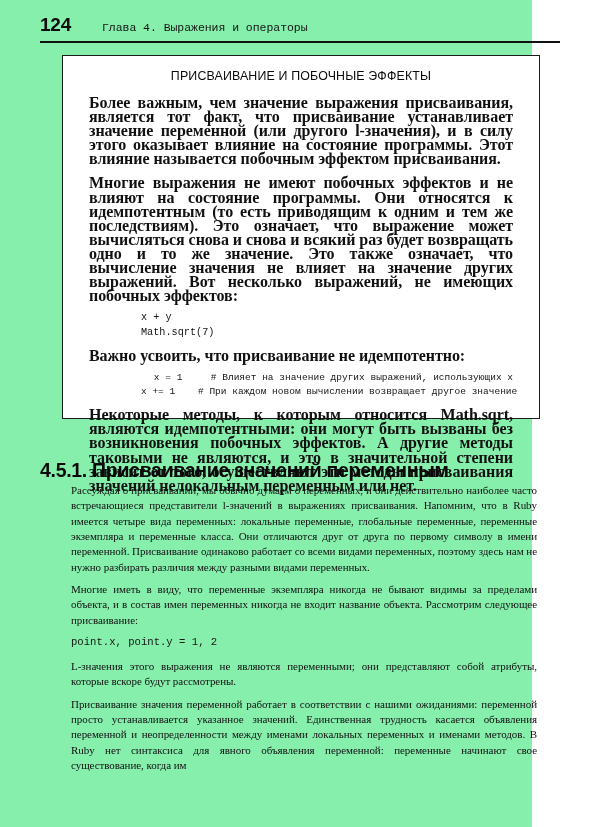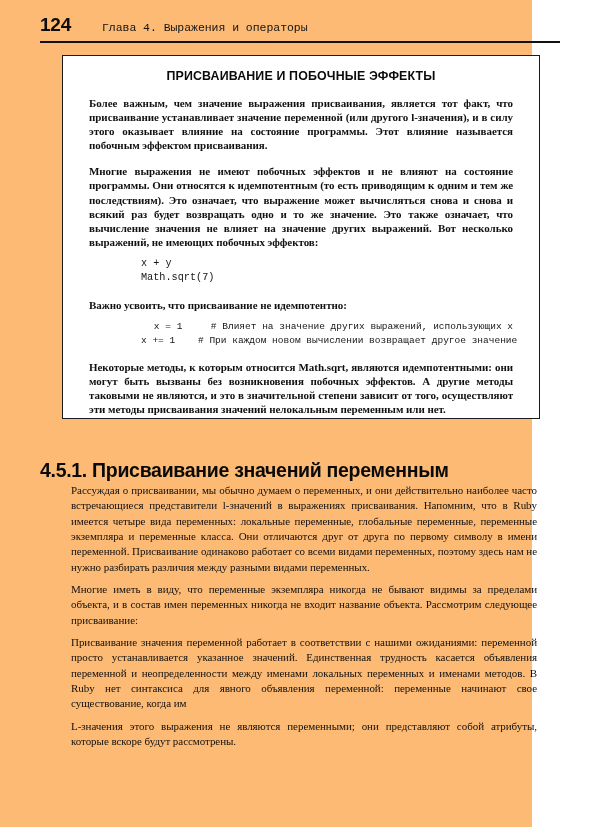--- a/index.html
+++ b/index.html
@@ -14,21 +14,21 @@
     color: #111111;
     position: relative;
     overflow: hidden;
   }
 
   .page {
     position: absolute;
     left: 0; top: 0;
     width: 532px;
     height: 827px;
-    background: #fdba74;
+    background: #86efac;
   }
 
   
   .running-head {
     position: absolute;
     left: 40px;
     top: 14px;
     width: 520px;
     display: flex;
     align-items: baseline;
@@ -65,33 +65,33 @@
     height: 364px;
     border: 1.4px solid #1b1b1b;
     box-sizing: border-box;
     background: #ffffff;
   }
   .sidebar-inner {
     padding: 11px 26px 10px 26px;
   }
   .sidebar-title {
     font-family: "Liberation Sans", sans-serif;
-    font-weight: bold;
+    font-weight: normal;
     font-size: 12.4px;
     text-align: center;
     letter-spacing: 0.15px;
     margin: 2px 0 13px 0;
     color: #0b0b0b;
   }
   .sb-p {
     font-family: "Liberation Serif", serif;
-    font-size: 11px;
+    font-size: 16px;
     line-height: 14.1px;
     text-align: justify;
-    margin: 12px 0 10px 0;
+    margin: 4px 0 10px 0;
     color: #111111;
     font-weight: 600;
     letter-spacing: -0.05px;
   }
   .sb-p.tight { margin-bottom: 8px; }
 
   .sb-code {
     font-family: "Liberation Mono", monospace;
     font-size: 10.2px;
     line-height: 14.4px;
@@ -169,17 +169,18 @@
 x += 1    # При каждом новом вычислении возвращает другое значение</pre>
       <p class="sb-p">Некоторые методы, к которым относится Math.sqrt, являются идемпотентными: они могут быть вызваны без возникновения побочных эффектов. А другие методы таковыми не являются, и это в значительной степени зависит от того, осуществляют эти методы присваивания значений нелокальным переменным или нет.</p>
     </div>
   </div>
 
   <h2 class="section-heading">4.5.1. Присваивание значений переменным</h2>
 
   <div class="body-col">
     <p class="b-p">Рассуждая о присваивании, мы обычно думаем о переменных, и они действительно наиболее часто встречающиеся представители l-значений в выражениях присваивания. Напомним, что в Ruby имеется четыре вида переменных: локальные переменные, глобальные переменные, переменные экземпляра и переменные класса. Они отличаются друг от друга по первому символу в имени переменной. Присваивание одинаково работает со всеми видами переменных, поэтому здесь нам не нужно разбирать различия между разными видами переменных.</p>
     <p class="b-p">Многие иметь в виду, что переменные экземпляра никогда не бывают видимы за пределами объекта, и в состав имен переменных никогда не входит название объекта. Рассмотрим следующее присваивание:</p>
+    <pre class="b-code">point.x, point.y = 1, 2</pre>
+    <p class="b-p">L-значения этого выражения не являются переменными; они представляют собой атрибуты, которые вскоре будут рассмотрены.</p>
     <p class="b-p">Присваивание значения переменной работает в соответствии с нашими ожиданиями: переменной просто устанавливается указанное значений. Единственная трудность касается объявления переменной и неопределенности между именами локальных переменных и именами методов. В Ruby нет синтаксиса для явного объявления переменной: переменные начинают свое существование, когда им</p>
-    <p class="b-p">L-значения этого выражения не являются переменными; они представляют собой атрибуты, которые вскоре будут рассмотрены.</p>
   </div>
 
 </div>
 
 </body></html>

